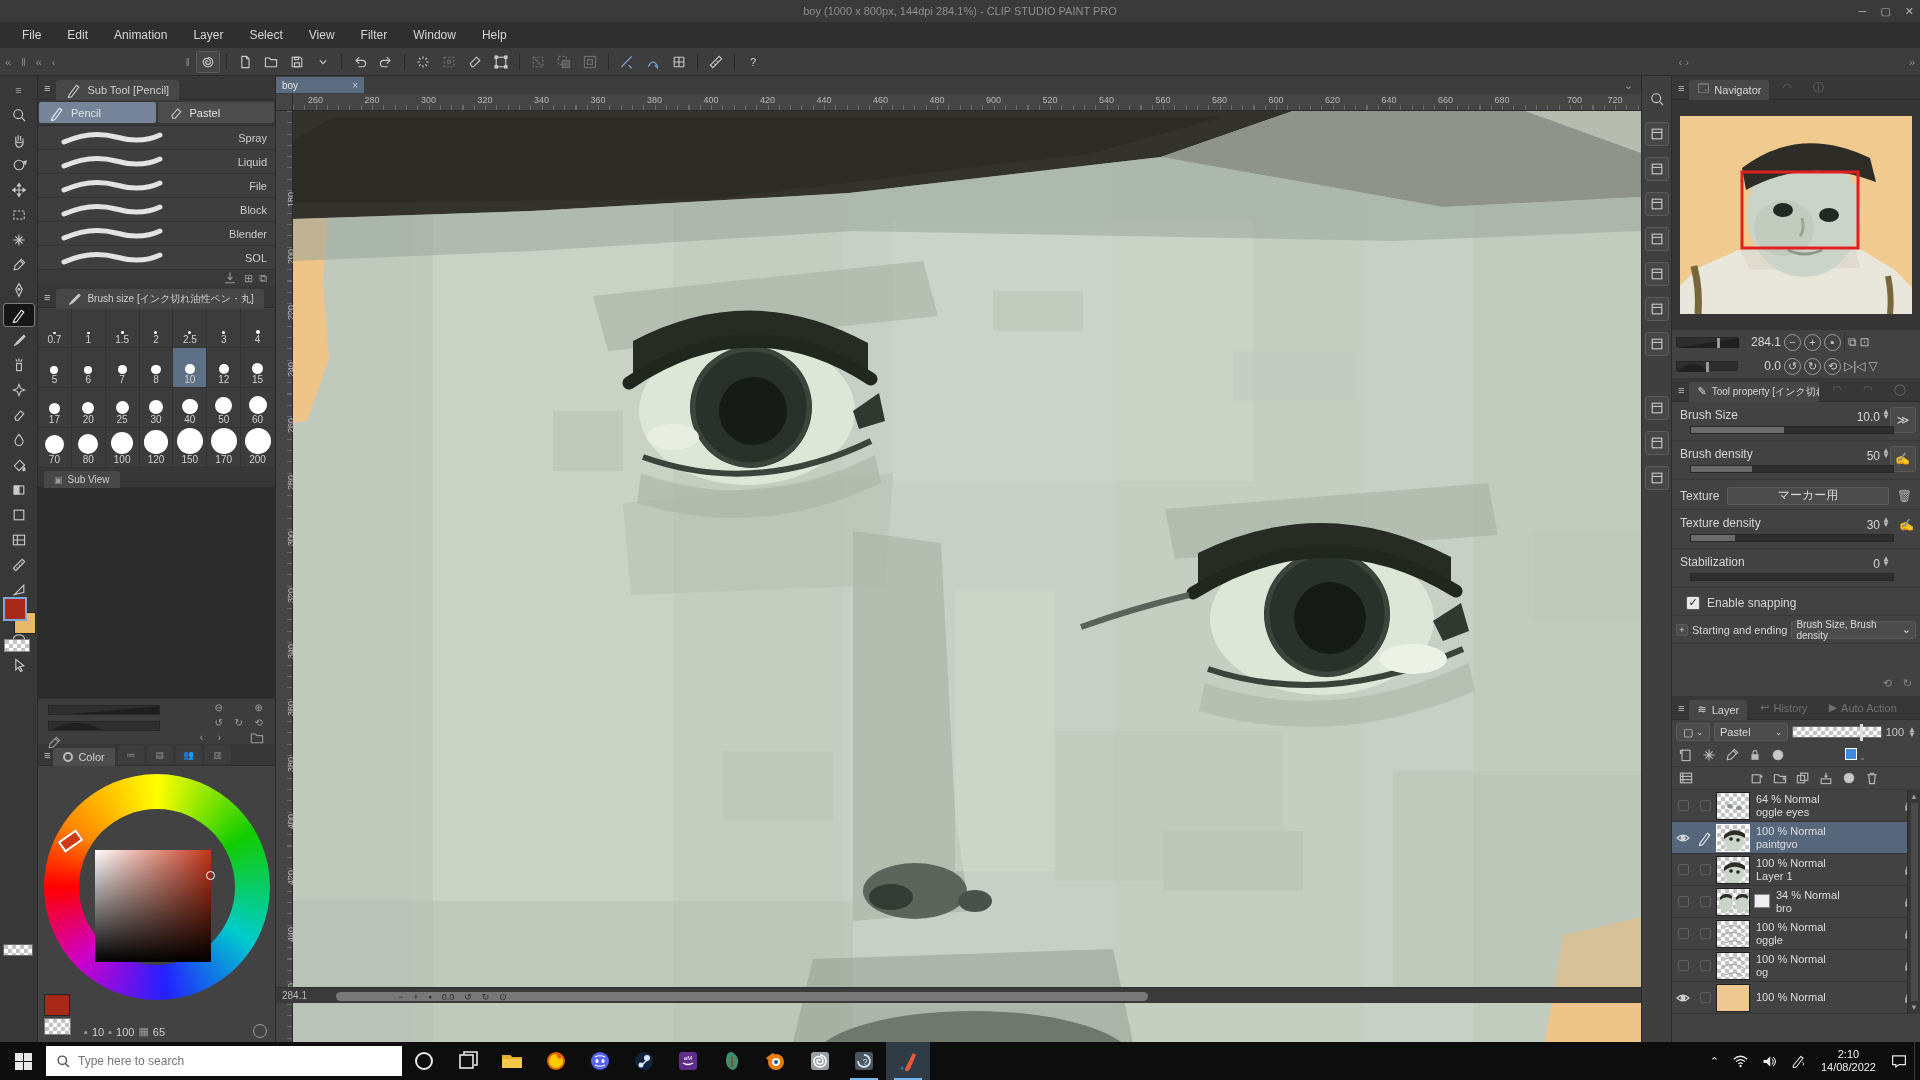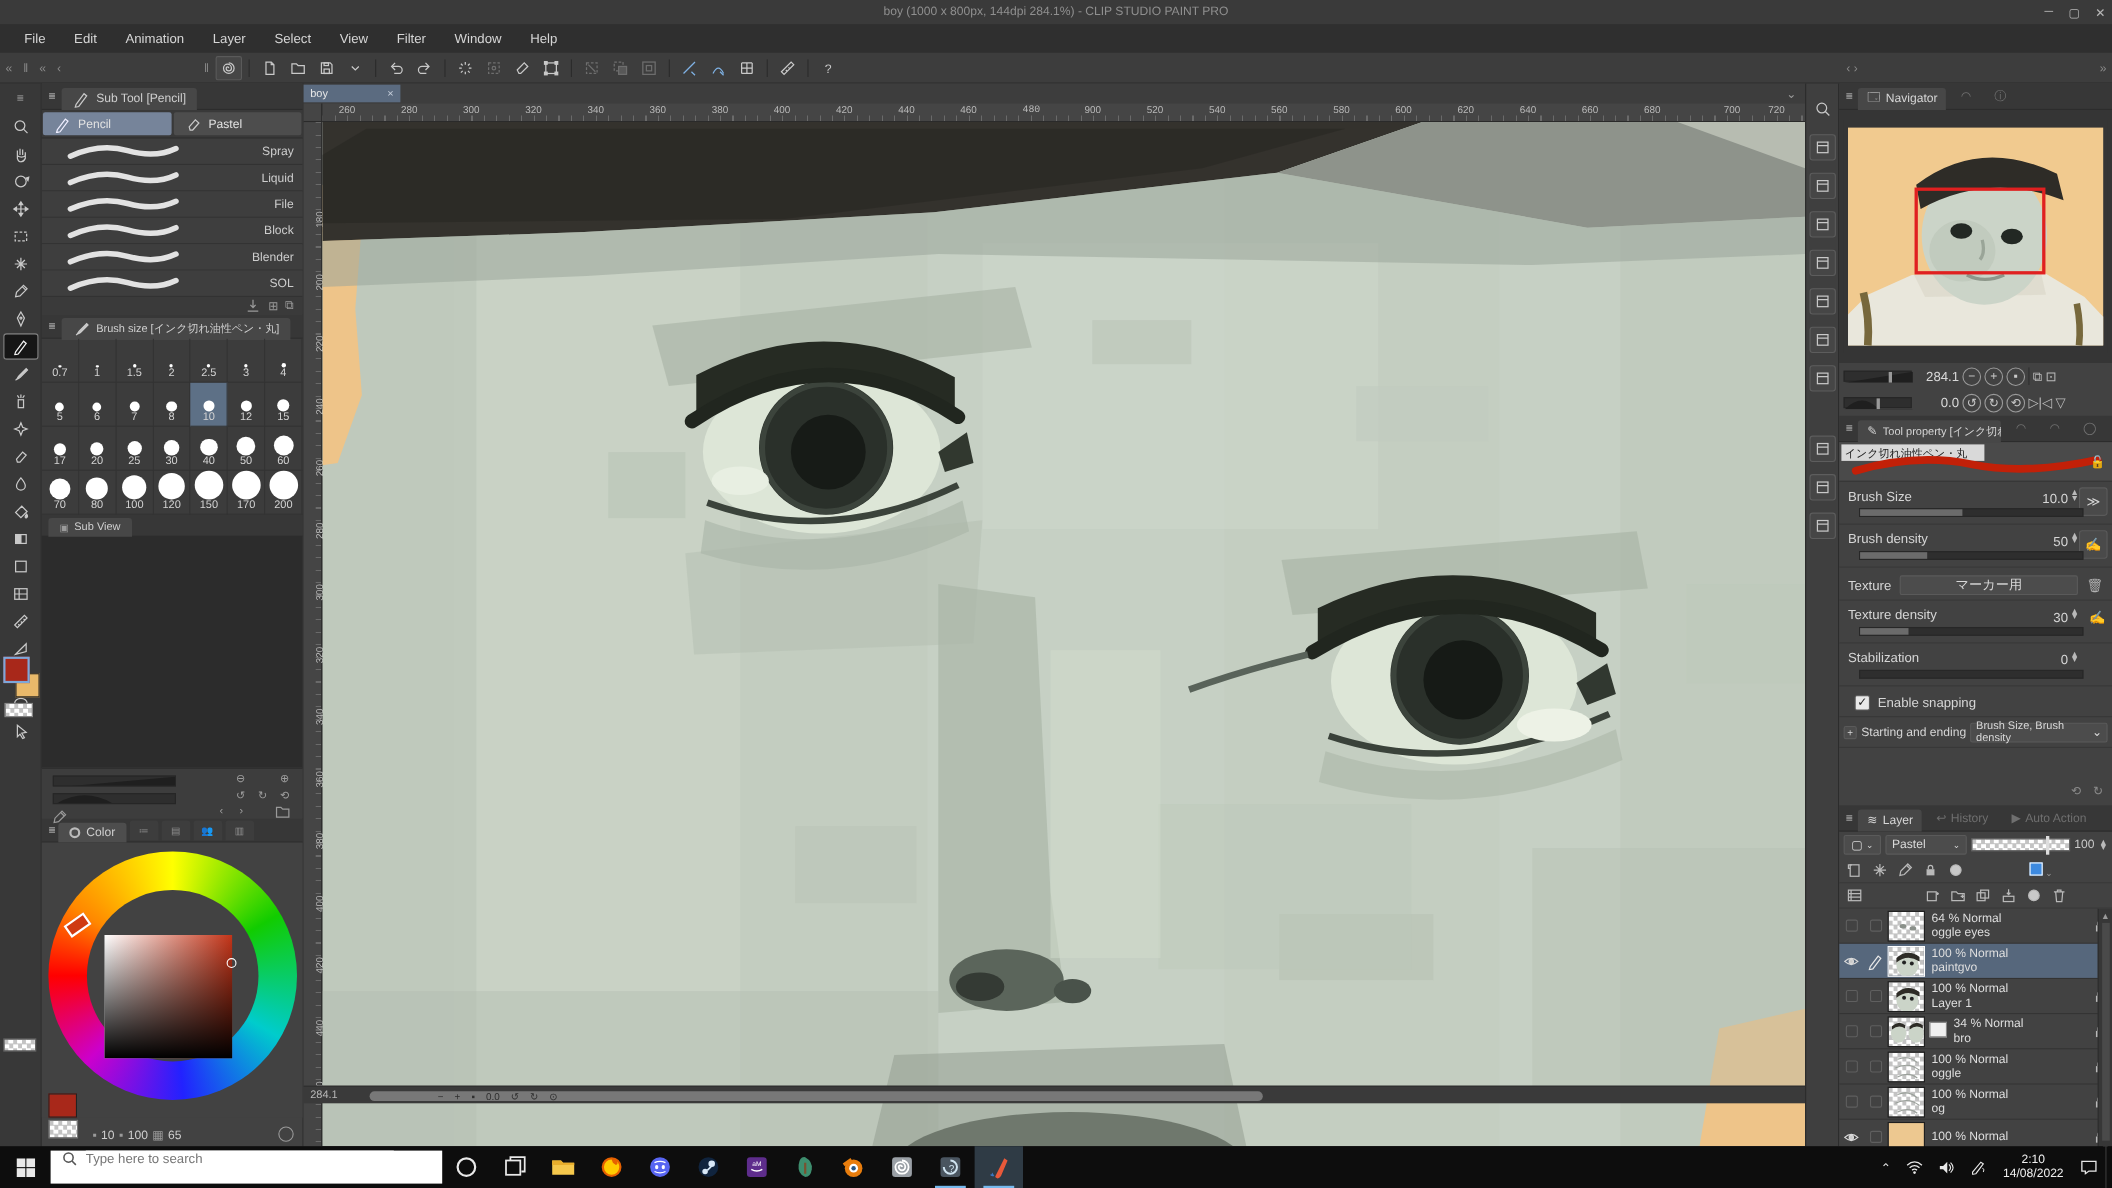--- a/index.html
+++ b/index.html
@@ -94,21 +94,21 @@
   .lrow.sel{background:#56677c}
   .lcell{width:22px;display:flex;align-items:center;justify-content:center}
   .lbox{width:11px;height:11px;border:1px solid #5f5f5f;border-radius:2px}
   .lthumb{width:34px;height:28px;border:1px solid #1f1f1f;position:relative;overflow:hidden;flex:none}
   .lrow.sel .lthumb{border:1px solid #fff}
   .linfo{margin-left:6px;line-height:13px;color:#dedede;font-size:11px;flex:1;overflow:hidden;white-space:nowrap}
   .lscroll{position:absolute;right:0;top:0;width:13px;height:100%;background:#373737;border-left:1px solid #2d2d2d;display:flex;flex-direction:column;justify-content:space-between;align-items:center;color:#9a9a9a;font-size:8px;padding:2px 0}
   
   #taskbar{left:0;top:1042px;width:1920px;height:38px;background:#0d0d0d;display:flex;align-items:center;z-index:5}
   #startbtn{width:46px;height:38px;display:flex;align-items:center;justify-content:center}
-  #searchbox{width:356px;height:30px;background:#fff;display:flex;align-items:flex-start;gap:8px;padding:0 10px;color:#4a4a4a;font-size:12px}
+  #searchbox{width:356px;height:30px;background:#fff;display:flex;align-items:center;gap:8px;padding:0 10px;color:#4a4a4a;font-size:12px}
   .tkicon{width:44px;height:38px;display:flex;align-items:center;justify-content:center;position:relative}
   .tkicon.active{background:#2f3b45}
   .tkicon.running:after{content:"";position:absolute;bottom:0;left:8px;right:8px;height:2px;background:#76b9ed}
   #tray{margin-left:auto;display:flex;align-items:center;height:38px}
   .trayic{padding:0 7px;color:#e8e8e8}
   #clock{text-align:center;color:#f0f0f0;font-size:11px;line-height:13px;padding:0 8px}
 </style>
 </head>
 <body>
 
@@ -694,21 +694,21 @@
       <span class="rlab" style="left: 71.5px; top: 1px;">280</span>
       <span class="rlab" style="left: 128px; top: 1px;">300</span>
       <span class="rlab" style="left: 184.5px; top: 1px;">320</span>
       <span class="rlab" style="left: 241px; top: 1px;">340</span>
       <span class="rlab" style="left: 297.5px; top: 1px;">360</span>
       <span class="rlab" style="left: 354px; top: 1px;">380</span>
       <span class="rlab" style="left: 410.5px; top: 1px;">400</span>
       <span class="rlab" style="left: 467px; top: 1px;">420</span>
       <span class="rlab" style="left: 523.5px; top: 1px;">440</span>
       <span class="rlab" style="left: 580px; top: 1px;">460</span>
-      <span class="rlab" style="left: 636.5px; top: 1px; font-family: Liberation Mono, monospace;">480</span>
+      <span class="rlab" style="left: 636.5px; top: 1px;">480</span>
       <span class="rlab" style="left: 693px; top: 1px;">900</span>
       <span class="rlab" style="left: 749.5px; top: 1px;">520</span>
       <span class="rlab" style="left: 806px; top: 1px;">540</span>
       <span class="rlab" style="left: 862.5px; top: 1px;">560</span>
       <span class="rlab" style="left: 919px; top: 1px;">580</span>
       <span class="rlab" style="left: 975.5px; top: 1px;">600</span>
       <span class="rlab" style="left: 1032px; top: 1px;">620</span>
       <span class="rlab" style="left: 1088.5px; top: 1px;">640</span>
       <span class="rlab" style="left: 1145px; top: 1px;">660</span>
       <span class="rlab" style="left: 1201.5px; top: 1px;">680</span>
@@ -940,27 +940,20 @@
   <div class="rphead">
     <span>≡</span>
     <span class="rptab" style="overflow:hidden;max-width:150px">
       <span>✎</span>
       <span style="font-size:10px">Tool property [インク切れ</span>
     </span>
     <span class="ghosttab">◠</span>
     <span class="ghosttab">◠</span>
     <span class="ghosttab">◯</span>
   </div>
-  <div style="position:relative;height:36px;background:#4a4a4a;border-bottom:1px solid #333">
-    <div style="position:absolute;left:2px;top:2px;width:130px;height:15px;background:#d9d9d9;color:#222;font-size:10px;padding:1px 3px;overflow:hidden;white-space:nowrap">インク切れ油性ペン・丸</div>
-    <svg width="248" height="36" style="position:absolute;left:0;top:0">
-        <path d="M15 26 Q70 10 120 20 T235 16" stroke="#c22008" stroke-width="7" fill="none" stroke-linecap="round"></path>
-      </svg>
-    <span style="position:absolute;right:6px;top:12px;color:#c9c9c9">🔓</span>
-  </div>
   <div class="tp-row">
     <span>Brush Size</span>
     <span style="position:absolute;right:40px;top:8px">10.0</span>
     <span class="spin" style="position:absolute;right:30px;top:7px">▲<br>▼</span>
     <span class="tpbtn" style="top:5px">≫</span>
     <div class="tp-slider">
         <div class="tp-fill" style="width:46%"></div>
       </div>
   </div>
   <div class="tp-row">

